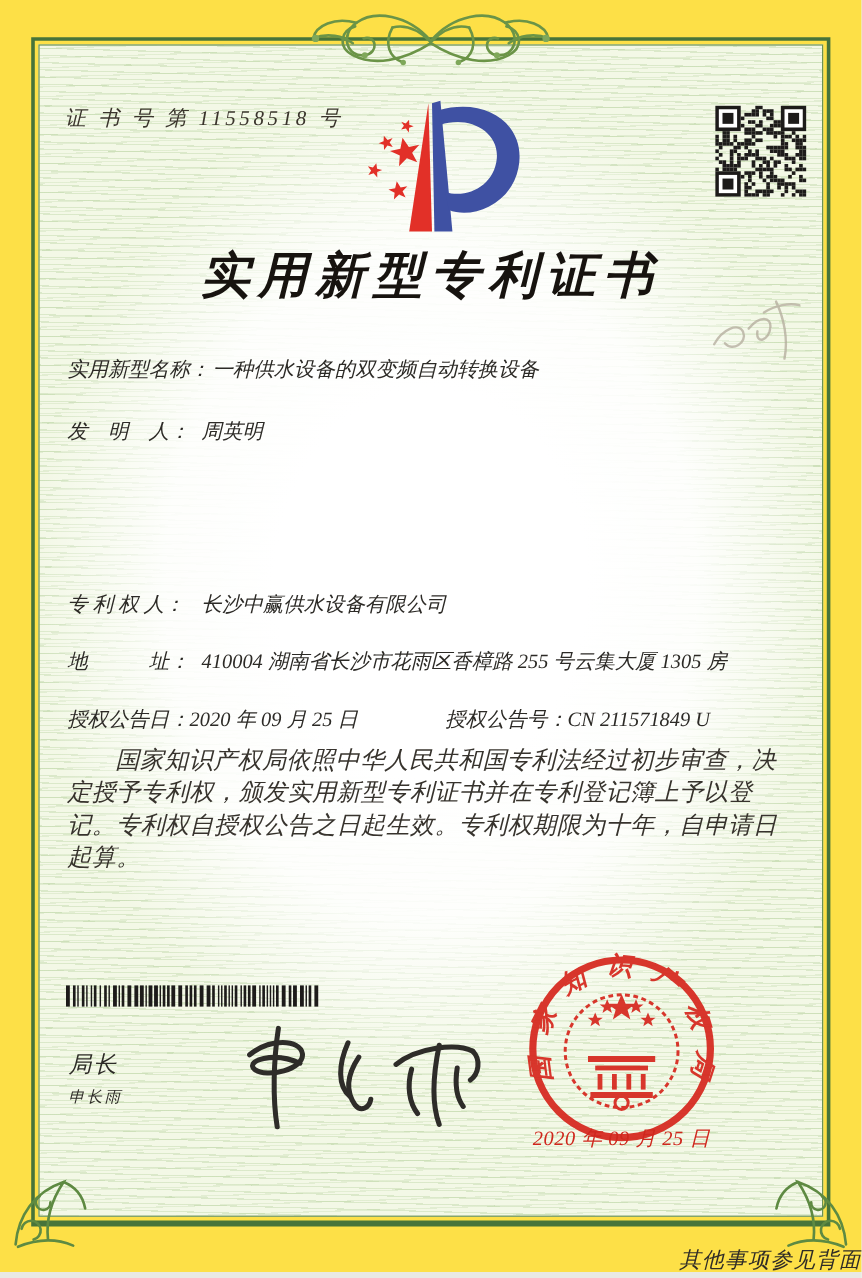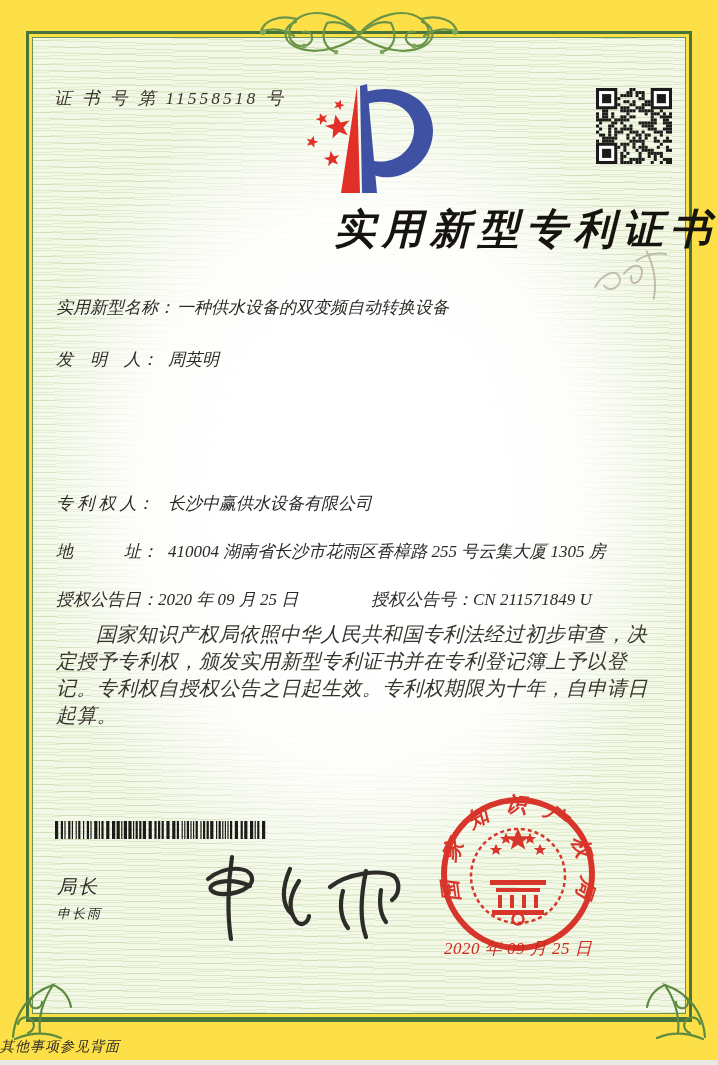--- a/index.html
+++ b/index.html
@@ -17,38 +17,38 @@
   .ornament-top{position:absolute;left:50%;transform:translateX(-50%);top:6px;z-index:2;}
   .corner{position:absolute;top:975px;z-index:2;}
   .corner.left{left:5px;}
   .corner.right{right:5px;transform:scaleX(-1);}
   
   .content{position:absolute;inset:0;z-index:3;}
   .cert-no{position:absolute;left:54px;top:86px;font-size:17.5px;letter-spacing:3px;color:#3a342c;}
   .logo{position:absolute;left:287px;top:80px;}
   .qr{position:absolute;left:596px;top:88px;}
   .pencil{position:absolute;left:586px;top:243px;transform:rotate(-6deg);opacity:.75;}
-  .title{position:absolute;left:0;right:0;top:202px;text-align:right;
+  .title{position:absolute;left:0;right:0;top:202px;text-align:center;
          font-size:41px;font-weight:bold;letter-spacing:7px;color:#17130f;}
   .field{position:absolute;left:56px;font-size:17px;white-space:nowrap;color:#2c2a26;}
   .field .lbl{display:inline-block;min-width:110px;}
   .field .val{margin-left:2px;}
   .grant-right{position:absolute;left:315px;top:0;}
   .paras{position:absolute;left:56px;top:621px;width:608px;}
   .paras p{margin:0;font-size:20px;line-height:27px;text-indent:2em;
            letter-spacing:.4px;color:#37332d;}
   .barcode{position:absolute;left:55px;top:821px;}
   .issuer-title{position:absolute;left:57px;top:874px;font-size:19px;letter-spacing:2px;text-align:right;}
   .issuer-name{position:absolute;left:57px;top:905px;font-size:13px;letter-spacing:2px;}
   .signature{position:absolute;left:170px;top:843px;}
   .seal{position:absolute;left:432px;top:790px;opacity:.93;}
   .seal-date{position:absolute;left:432px;top:937px;width:172px;text-align:center;
              font-size:17px;color:#cf271d;letter-spacing:.5px;white-space:nowrap;}
   .page-info{position:absolute;left:0;right:0;top:992px;text-align:center;font-size:14.5px;color:#33302a;}
-  .back-note{position:absolute;left:0;right:0;top:1038px;text-align:left;font-size:14px;
+  .back-note{position:absolute;left:0;right:0;top:1038px;text-align:right;font-size:18px;
              letter-spacing:1px;color:#2f2c27;}
 </style>
 </head>
 <body>
 
 <div class="page">
 
   <div class="frame">
     <div class="frame-inner"></div>
   </div>

